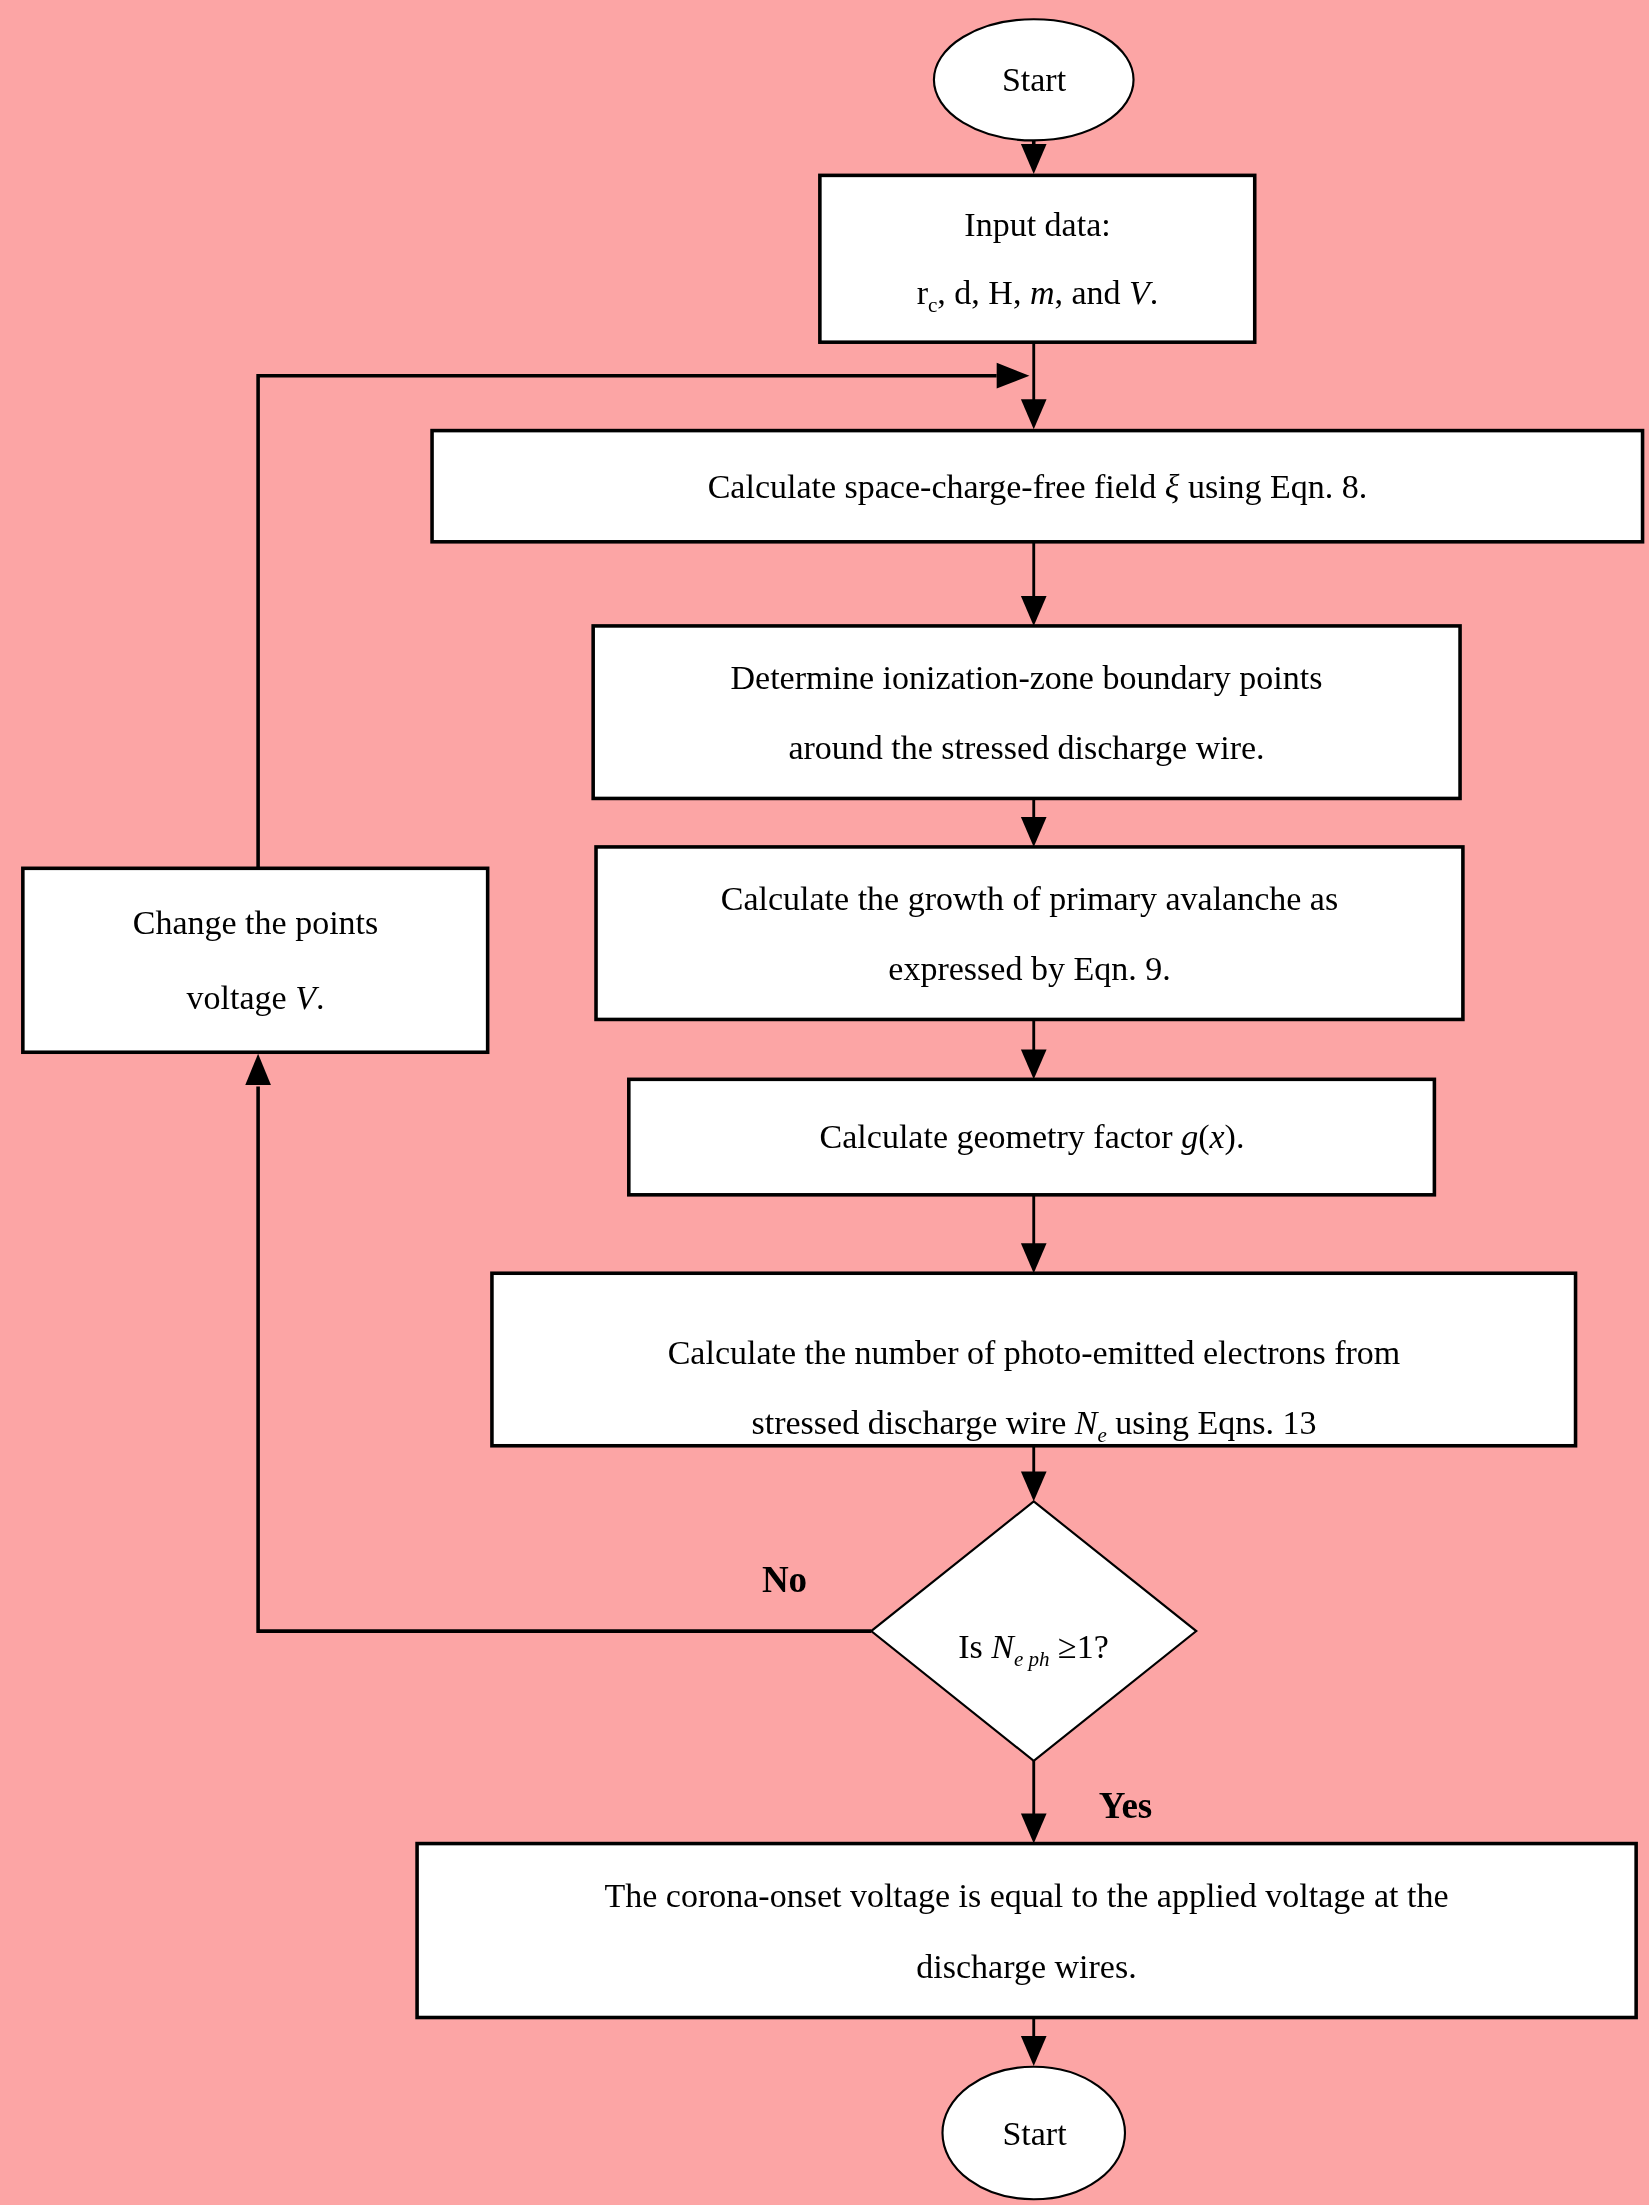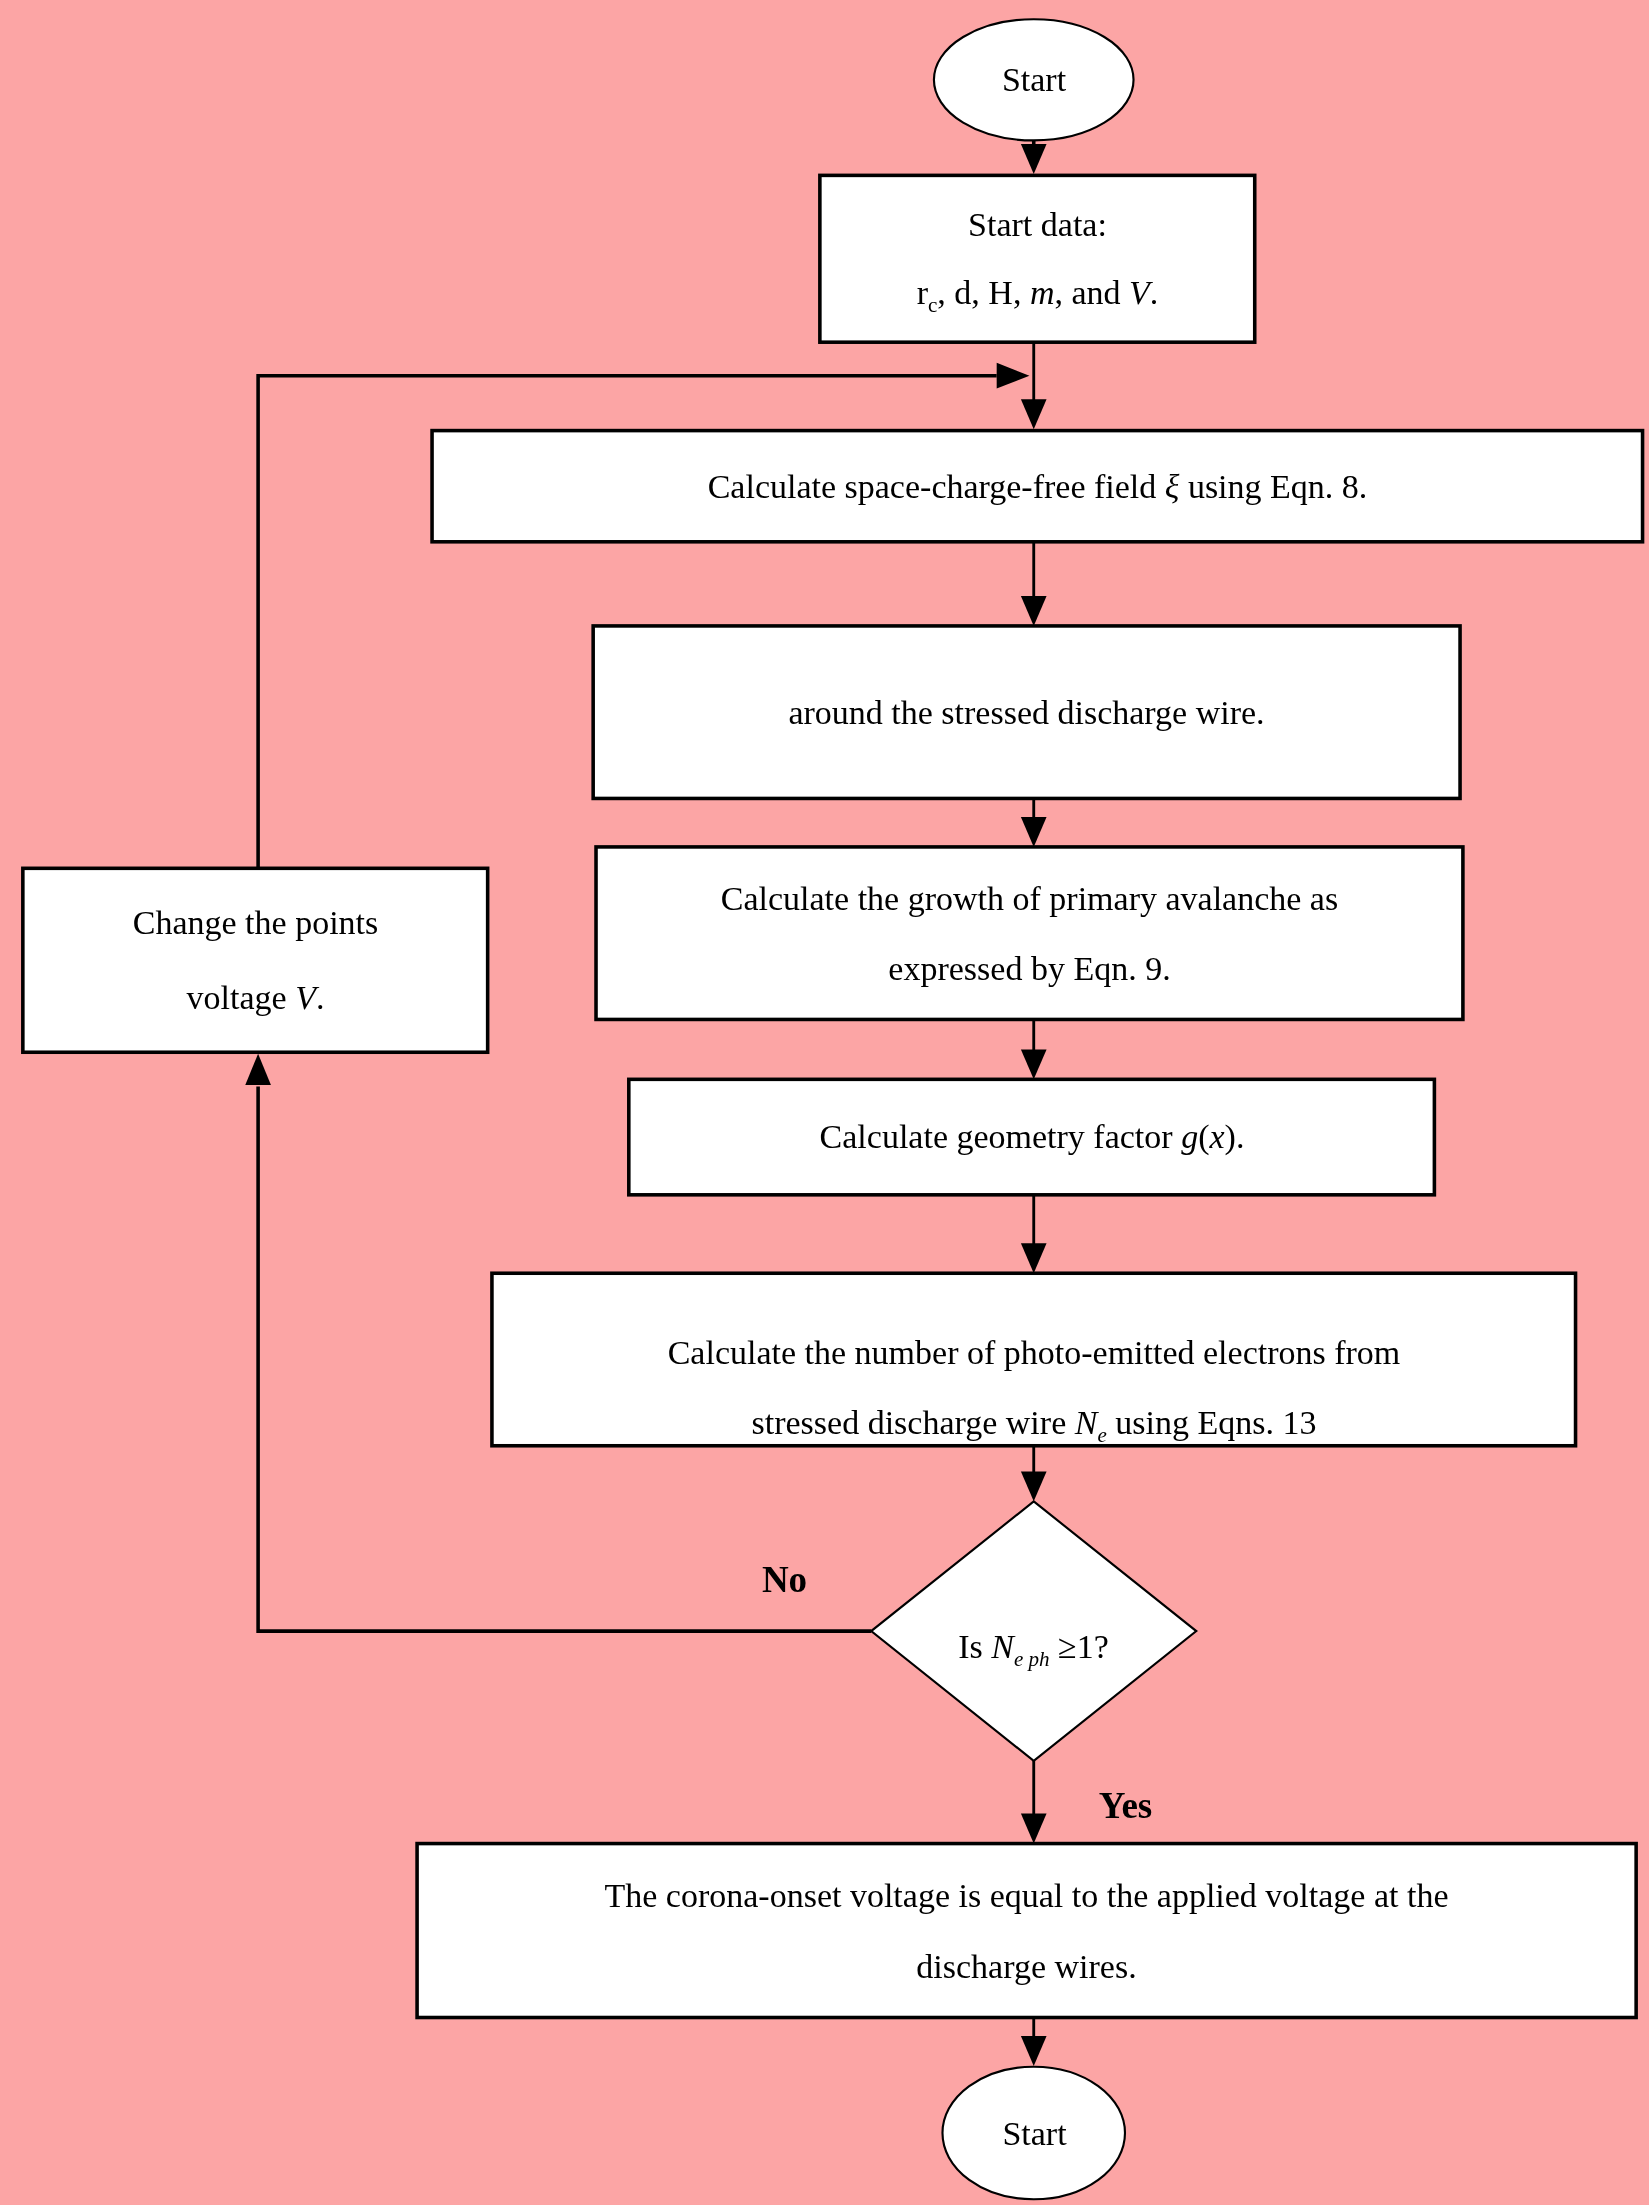--- a/index.html
+++ b/index.html
@@ -114,29 +114,30 @@
     </g>
 
     <ellipse cx="1450" cy="2992" rx="128" ry="93" fill="#ffffff" stroke="#000000" stroke-width="3"></ellipse>
   </svg>
 
   <div class="node-text single" style="left:934px;top:19px;width:200px;height:121px;">
     <div class="node-line">Start</div>
   </div>
 
   <div class="node-text" style="left:820px;top:175px;width:435px;height:167px;">
-    <div class="node-line">Start data:</div>
+    <div class="node-line">Input data:</div>
     <div class="node-line">r<sub>c</sub>, d, H, <i>m</i>, and <i>V</i>.</div>
   </div>
 
   <div class="node-text single" style="left:432px;top:431px;width:1211px;height:111px;">
     <div class="node-line">Calculate space-charge-free field <i>ξ</i>  using Eqn. 8.</div>
   </div>
 
   <div class="node-text" style="left:593px;top:626px;width:867px;height:173px;">
+    <div class="node-line">Determine ionization-zone boundary points</div>
     <div class="node-line">around the stressed discharge wire.</div>
   </div>
 
   <div class="node-text" style="left:596px;top:847px;width:867px;height:173px;">
     <div class="node-line">Calculate the growth of primary avalanche as</div>
     <div class="node-line">expressed by Eqn. 9.</div>
   </div>
 
   <div class="node-text single" style="left:629px;top:1079px;width:806px;height:116px;">
     <div class="node-line">Calculate geometry factor <i>g</i>(<i>x</i>).</div>

